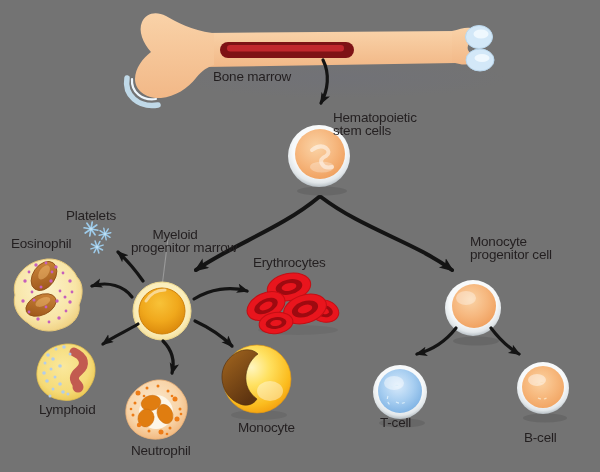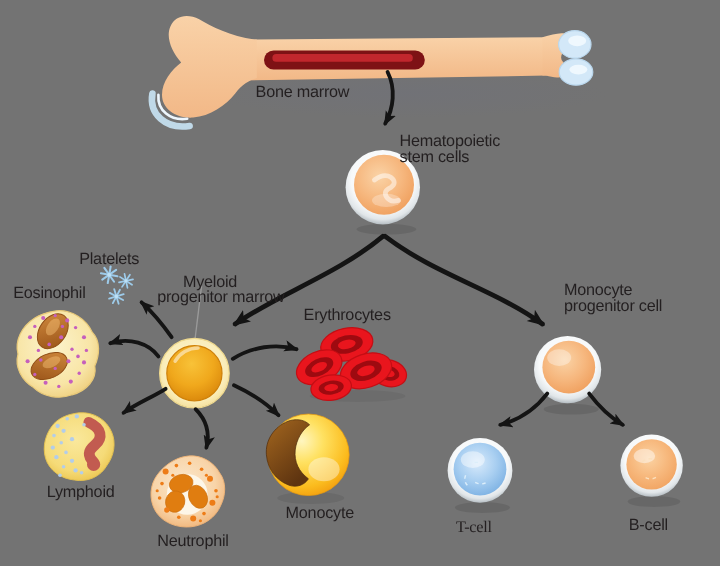--- a/index.html
+++ b/index.html
@@ -369,20 +369,20 @@
 </div>
 <div class="lbl" style="left:39px;top:403px;">
   <span>Lymphoid</span>
 </div>
 <div class="lbl" style="left:131px;top:444px;">
   <span>Neutrophil</span>
 </div>
 <div class="lbl" style="left:238px;top:421px;">
   <span>Monocyte</span>
 </div>
-<div class="lbl" style="left:380px;top:432px;font-family:Liberation Serif, serif;">
+<div class="lbl" style="left:380px;top:416px;">
   <span>T-cell</span>
 </div>
 <div class="lbl" style="left:524px;top:431px;">
   <span>B-cell</span>
 </div>
 
 </div>
 
 </body></html>

